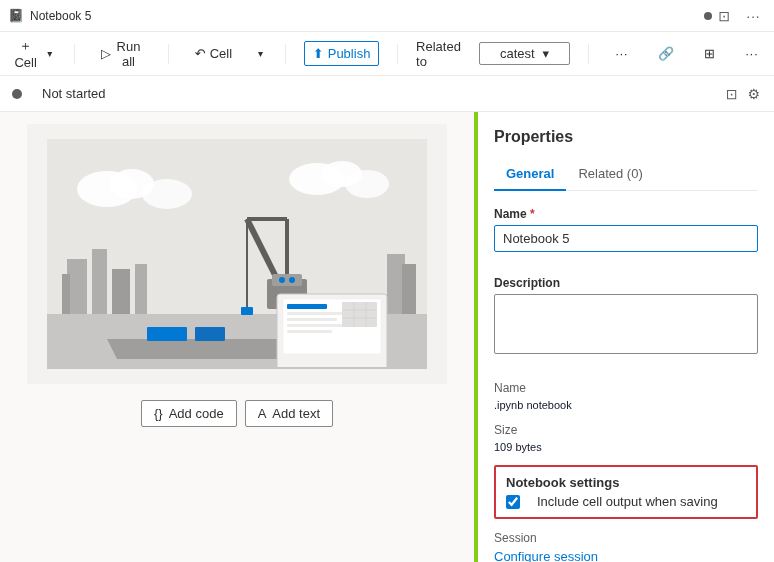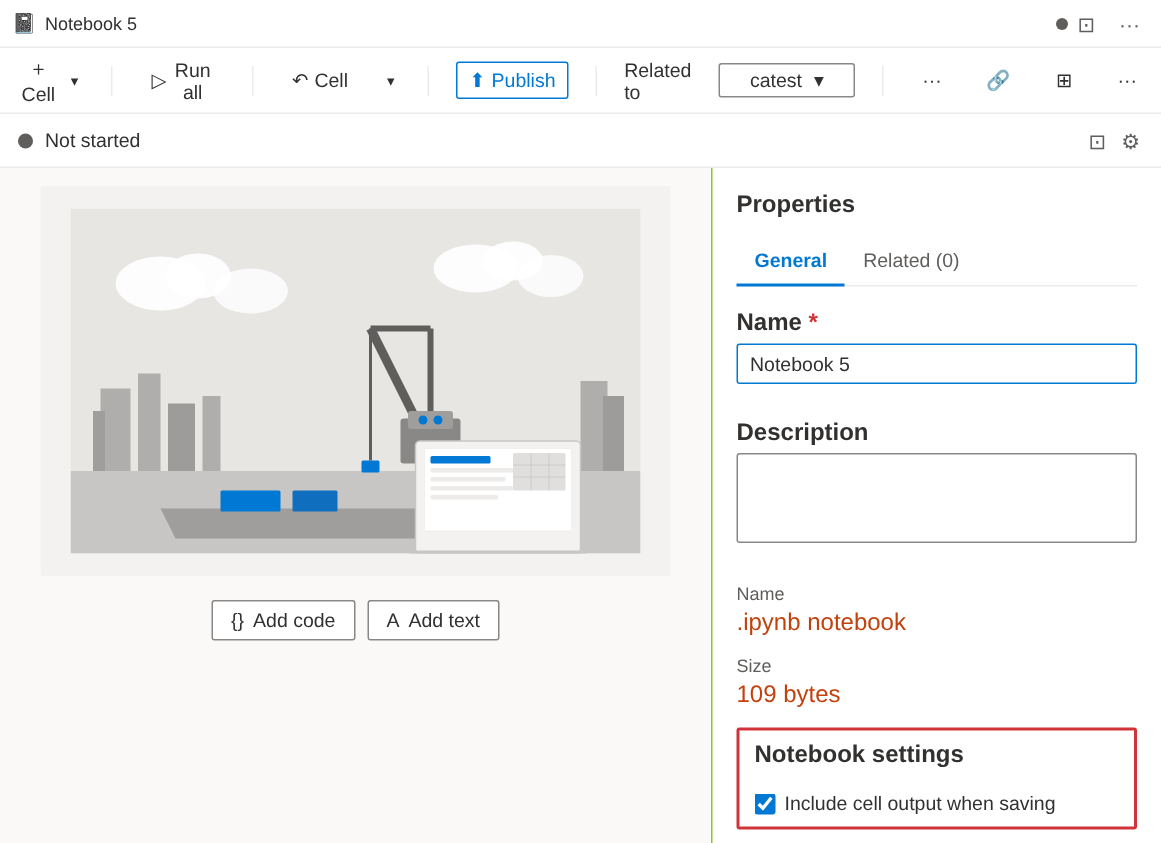--- a/index.html
+++ b/index.html
@@ -31,21 +31,21 @@
     .attach-label { font-size: 13px; color: #323130; margin-right: 4px; }
     .attach-dropdown {
       display: flex; align-items: center; border: 1px solid #8a8886; border-radius: 2px;
       padding: 3px 20px; background: #fff; cursor: pointer; gap: 8px;
     }
     .attach-dropdown span { font-size: 13px; }
 
     
     .status-bar {
       display: flex; align-items: center; height: 36px; padding: 0 12px;
-      border-bottom: 1px solid #edebe9; background: #fff; gap: 8px;
+      border-bottom: 1px solid #edebe9; background: #fff; gap: 20px;
     }
     .status-dot { width: 10px; height: 10px; border-radius: 50%; background: #605e5c; }
     .status-text { font-size: 13px; color: #323130; flex: 1; }
     .status-actions { display: flex; gap: 6px; margin-left: auto; }
     .status-action-btn { background: none; border: none; cursor: pointer; padding: 2px; color: #605e5c; font-size: 14px; }
 
     
     .main-layout { display: flex; height: calc(562px - 32px - 44px - 36px); }
 
     
@@ -64,59 +64,59 @@
 
     .notebook-actions { display: flex; gap: 8px; }
     .notebook-action-btn {
       display: flex; align-items: center; gap: 6px;
       border: 1px solid #8a8886; background: #fff; border-radius: 2px;
       padding: 5px 12px; cursor: pointer; font-size: 13px; color: #323130;
     }
 
     
     .properties-panel {
-      width: 300px; border-left: 1px solid #84cc16; background: #fff;
+      width: 300px; border-left: 4px solid #84cc16; background: #fff;
       padding: 16px; overflow-y: auto;
     }
     .panel-title { font-size: 16px; font-weight: 600; color: #323130; margin-bottom: 12px; }
 
     
     .tabs { display: flex; border-bottom: 1px solid #edebe9; margin-bottom: 16px; }
     .tab {
       padding: 8px 12px; cursor: pointer; font-size: 13px; color: #605e5c;
       border-bottom: 2px solid transparent; margin-bottom: -1px; text-align: center;
     }
     .tab.active { color: #0078d4; border-bottom-color: #0078d4; font-weight: 600; }
 
     
     .field-label {
-      font-size: 16px; font-weight: 600; color: #323130; margin-bottom: 4px;
+      font-size: 12px; font-weight: 600; color: #323130; margin-bottom: 4px;
     }
     .required-star { color: #d13438; }
     .field-input {
       width: 100%; border: 1px solid #0078d4; border-radius: 2px;
       padding: 5px 8px; font-size: 13px; color: #323130; outline: none;
       margin-bottom: 12px;
     }
     .field-textarea {
       width: 100%; border: 1px solid #8a8886; border-radius: 2px;
       padding: 5px 8px; font-size: 13px; color: #323130; outline: none;
       resize: none; height: 60px; margin-bottom: 12px;
     }
-    .field-value { font-size: 16px; color: #c2410c; margin-bottom: 4px; }
+    .field-value { font-size: 11px; color: #0f172a; margin-bottom: 4px; }
     .field-section { margin-bottom: 12px; }
     .field-section-title { font-size: 12px; color: #605e5c; margin-bottom: 4px; }
 
     
     .notebook-settings-box {
       border: 2px solid #d13438; border-radius: 2px;
       padding: 8px 10px; margin-bottom: 12px;
     }
-    .settings-title { font-size: 16px; font-weight: 600; color: #323130; margin-bottom: 15px; }
-    .checkbox-row { display: flex; align-items: center; gap: 6px; }
+    .settings-title { font-size: 13px; font-weight: 600; color: #323130; margin-bottom: 4px; }
+    .checkbox-row { display: flex; align-items: center; gap: 17px; }
     .checkbox-input {
       width: 14px; height: 14px; accent-color: #0078d4; cursor: pointer;
     }
     .checkbox-label { font-size: 13px; color: #323130; }
 
     
     .session-section { margin-top: 4px; }
     .session-title { font-size: 12px; color: #605e5c; margin-bottom: 4px; }
     .session-link { color: #0078d4; font-size: 13px; cursor: pointer; text-decoration: none; }
 

